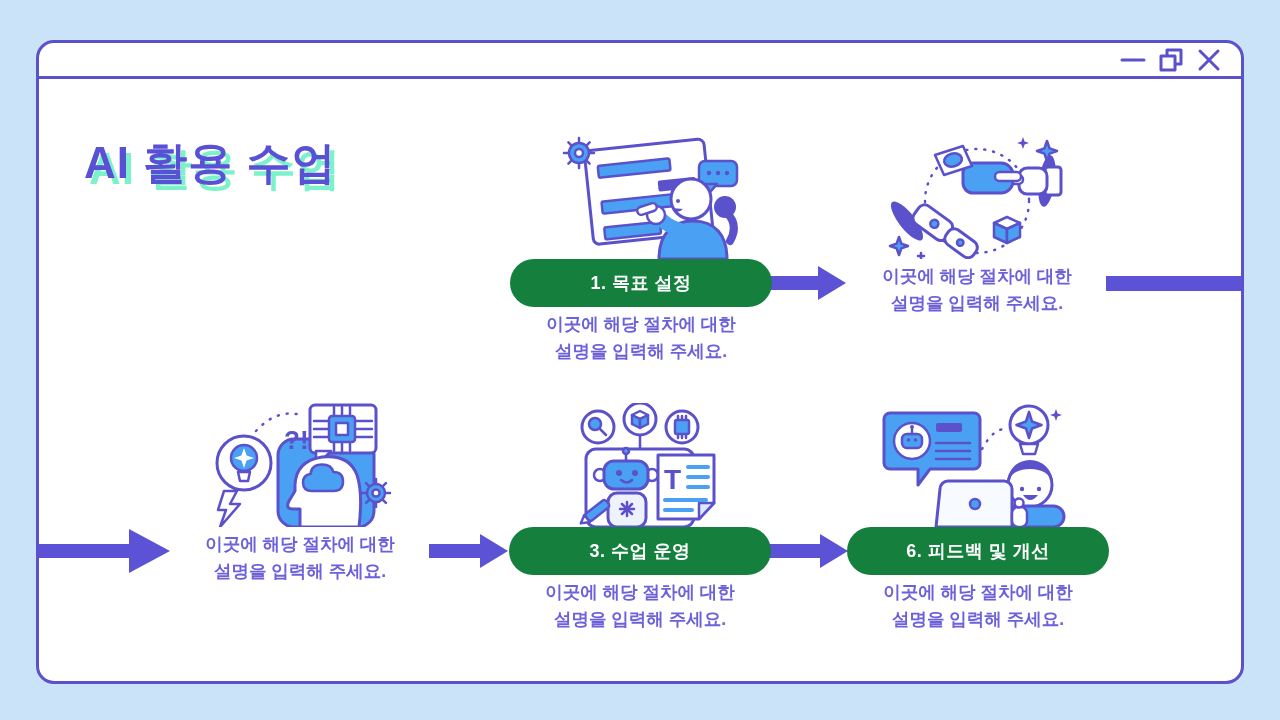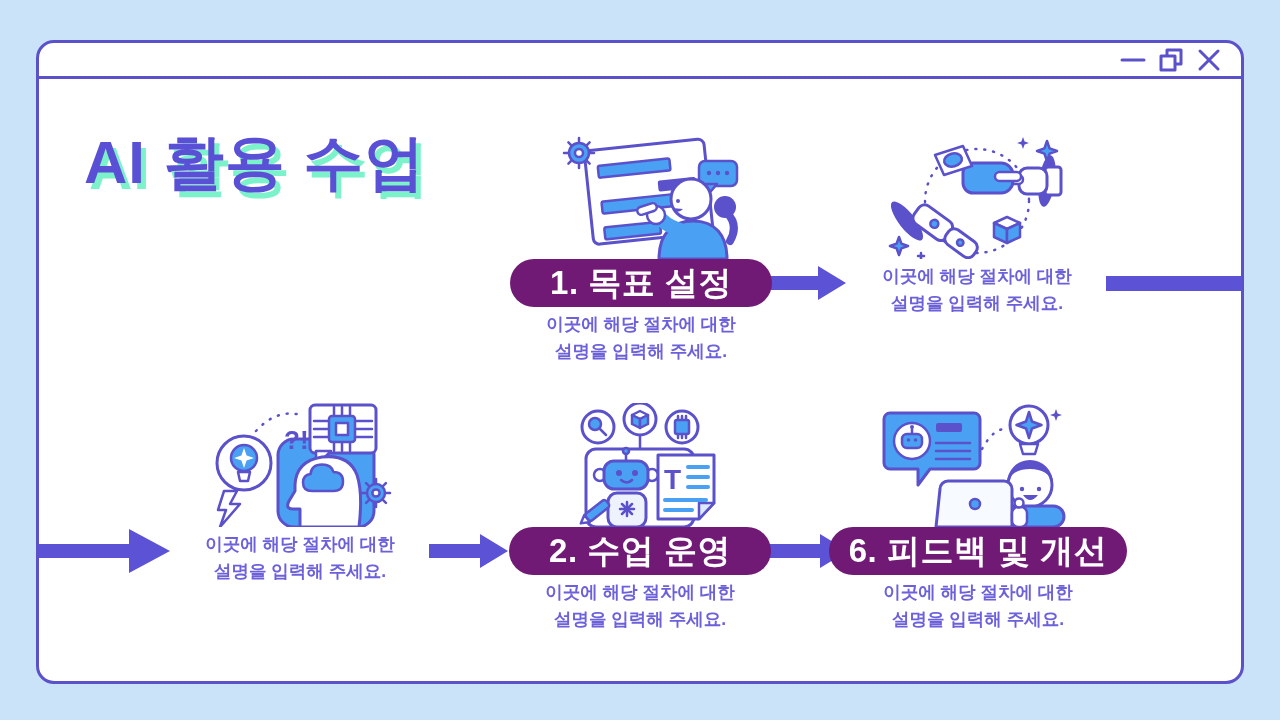--- a/index.html
+++ b/index.html
@@ -19,34 +19,34 @@
     border-bottom:3px solid #5b51cb;
   }
   .controls{
     position:absolute;right:20px;top:0;height:33px;
     display:flex;align-items:center;gap:13px;
   }
   .ctrl{display:flex;align-items:center;justify-content:center;cursor:pointer;}
   
   .page-title{
     position:absolute;left:84px;top:126px;z-index:3;
-    font-size:60px;line-height:74px;font-weight:900;letter-spacing:1px;
+    font-size:44px;line-height:74px;font-weight:900;letter-spacing:1px;
     color:#5a50d6;text-shadow:5px 6px 0 #7bf2ca;white-space:pre-line;
   }
   
   .step{
     position:absolute;width:300px;display:flex;flex-direction:column;
     align-items:center;z-index:2;
   }
   .illo{height:124px;width:200px;display:flex;align-items:flex-end;justify-content:center;}
   .pill{
     height:48px;min-width:262px;padding:0 20px;box-sizing:border-box;
-    background:#701a75;border-radius:26px;
+    background:#15803d;border-radius:26px;
     display:flex;align-items:center;justify-content:center;
-    color:#ffffff;font-size:33px;font-weight:800;letter-spacing:.5px;
+    color:#ffffff;font-size:18px;font-weight:800;letter-spacing:.5px;
     white-space:nowrap;
   }
   .desc{
     margin-top:4px;text-align:center;color:#6c61da;
     font-size:17.5px;line-height:27px;font-weight:600;
   }
   
   .connector{position:absolute;z-index:1;}
   .tailbar{position:absolute;z-index:1;background:#5c52d6;}
   svg .ln{fill:none;stroke:#5b51cb;stroke-width:3;stroke-linecap:round;stroke-linejoin:round;}
@@ -300,21 +300,21 @@
             <line x1="148" y1="64" x2="168" y2="64"></line>
               <line x1="148" y1="74" x2="168" y2="74"></line>
               <line x1="148" y1="84" x2="168" y2="84"></line>
             <line x1="125" y1="97" x2="166" y2="97"></line>
               <line x1="125" y1="107" x2="152" y2="107"></line>
           </g>
         </g>
       </svg>
     </div>
     <div class="pill">
-        <span>2. 수업 운영</span>
+        <span>3. 수업 운영</span>
       </div>
     <div class="desc"><span>이곳에 해당 절차에 대한</span><br><span>설명을 입력해 주세요.</span></div>
   </div>
 
   <div class="step" style="left:828px;top:403px">
     <div class="illo">
       <svg width="200" height="124" viewBox="0 0 200 124">
         <g>
           <path d="M12,10 h84 a6,6 0 0 1 6,6 v44 a6,6 0 0 1 -6,6 h-44 l-12,16 v-16 h-28 a6,6 0 0 1 -6,-6 v-44 a6,6 0 0 1 6,-6 z" class="blu3"></path>
           <circle cx="34" cy="38" r="18" class="wht2"></circle>

